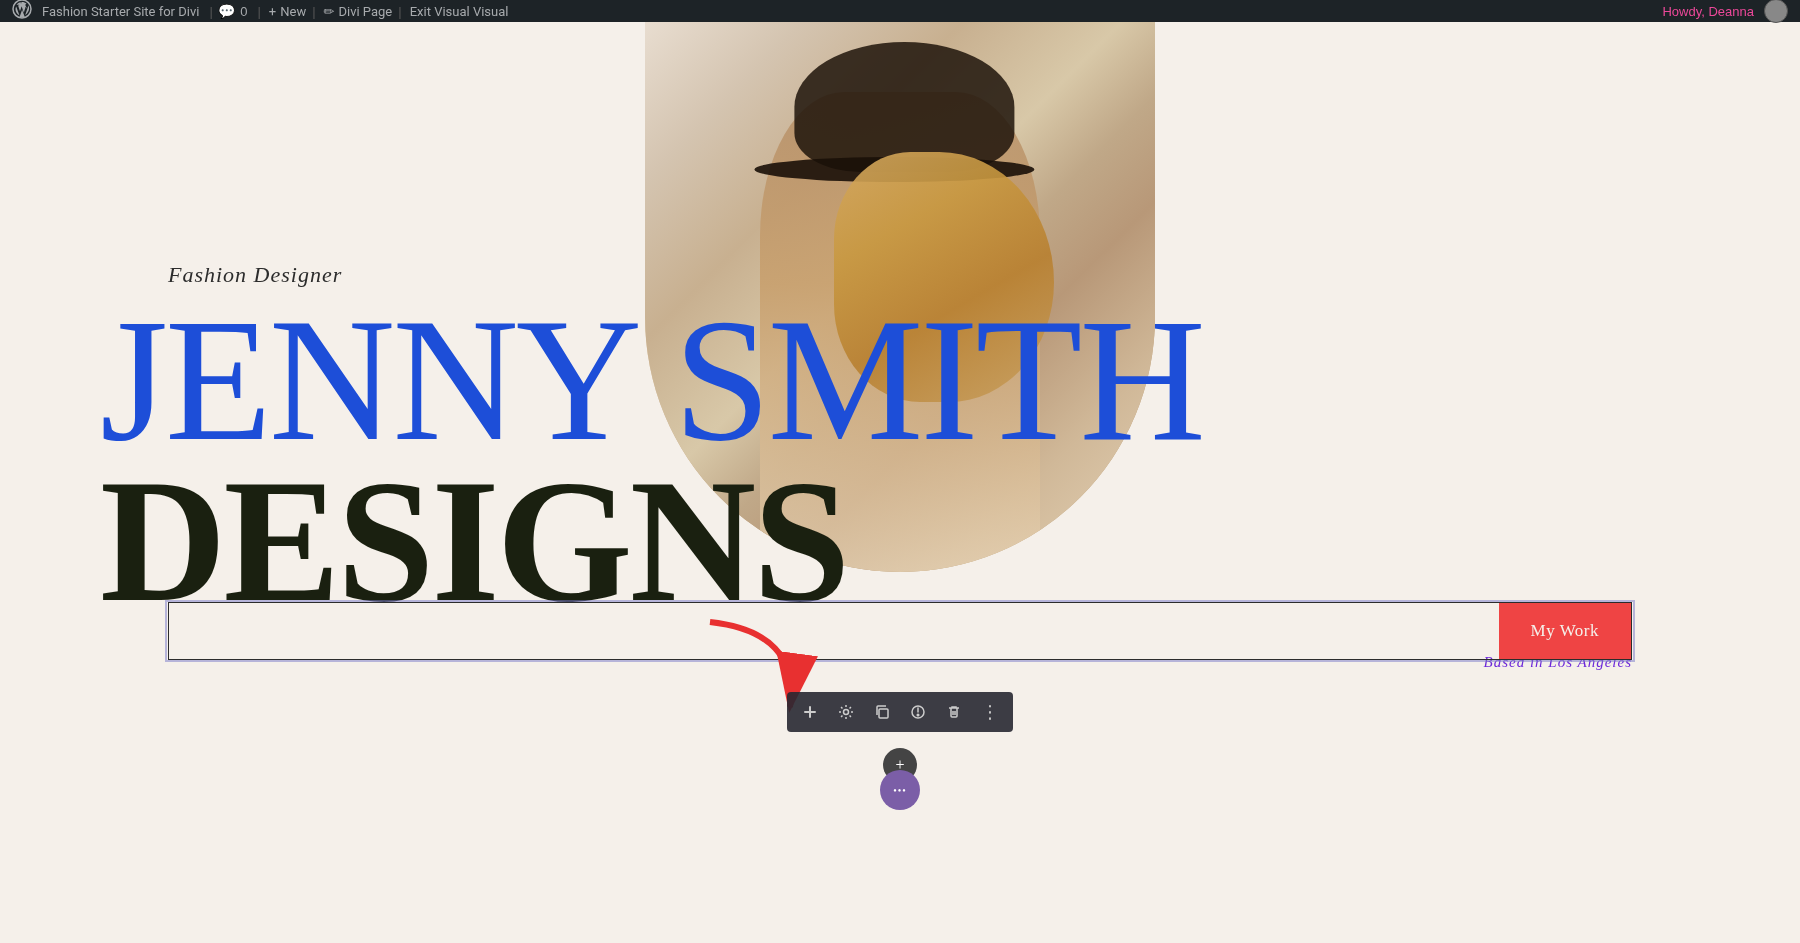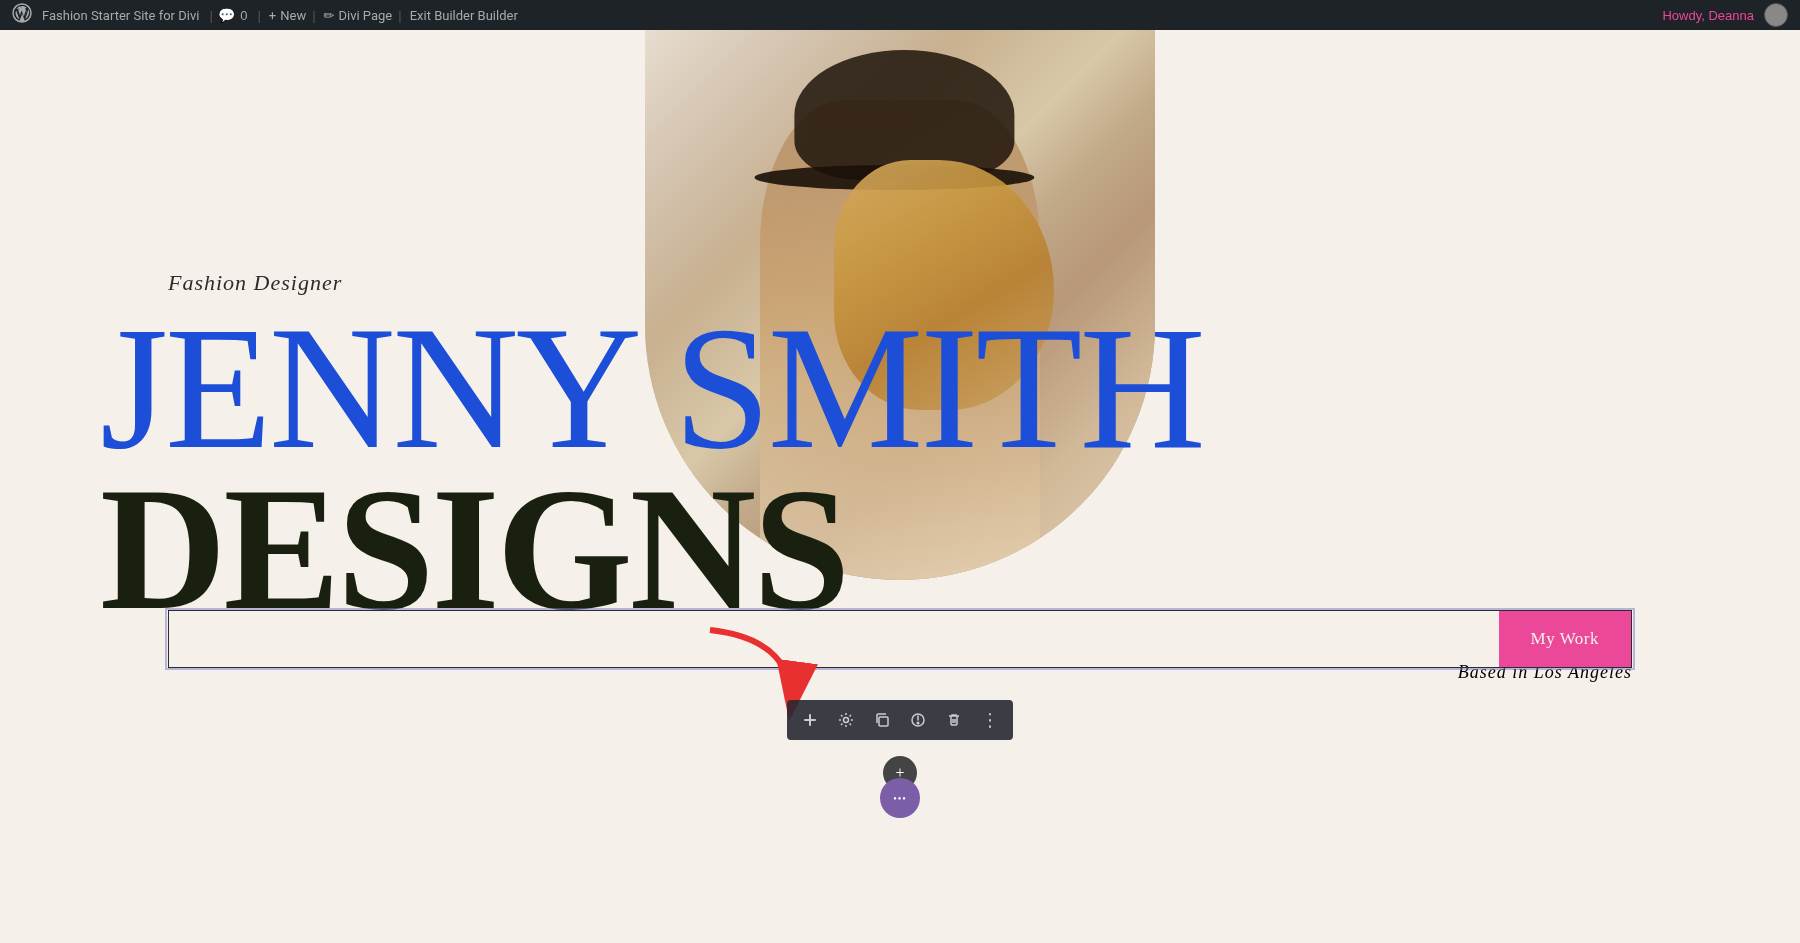--- a/index.html
+++ b/index.html
@@ -1,21 +1,21 @@
 <!DOCTYPE html>
 <html><head>
   <meta charset="utf-8">
   <style>
     * { margin: 0; padding: 0; box-sizing: border-box; }
     body { width: 1800px; height: 943px; overflow: hidden; font-family: Georgia, serif; background: #f5f0ea; }
 
     
     #admin-bar {
       width: 100%;
-      height: 30px;
+      height: 22px;
       background: #1d2327;
       display: flex;
       align-items: center;
       padding: 0 12px;
       gap: 0;
       position: relative;
       z-index: 100;
     }
     .admin-bar-wp-logo {
       color: #a7aaad;
@@ -133,22 +133,22 @@
       font-family: Georgia, "Times New Roman", serif;
       line-height: 0.92;
       display: block;
     }
 
     
     .based-label {
       position: absolute;
       top: 632px;
       right: 168px;
-      font-size: 18px;
-      color: #000000;
+      font-size: 15px;
+      color: #6d28d9;
       font-family: Georgia, serif;
       font-style: italic;
       letter-spacing: 1px;
       z-index: 3;
     }
 
     
     .red-arrow {
       position: absolute;
       top: 590px;
@@ -178,21 +178,21 @@
       border: none;
       outline: none;
       padding: 0 16px;
       font-size: 16px;
       color: #2c2c2c;
       font-family: Georgia, serif;
     }
     .bottom-button {
       height: 100%;
       padding: 0 32px;
-      background: #ec4899;
+      background: #ef4444;
       color: #f5f0ea;
       border: none;
       font-size: 17px;
       font-family: Georgia, serif;
       letter-spacing: 0.5px;
       cursor: pointer;
     }
 
     
     .divi-toolbar {
@@ -296,21 +296,21 @@
     <span>+</span>
     <span>New</span>
   </span>
   <span class="admin-bar-separator">|</span>
   <span class="admin-bar-edit-page">
     <span>✏</span>
     <span>Divi Page</span>
   </span>
   <span class="admin-bar-separator">|</span>
   <span class="admin-bar-exit">
-    <span>Exit Builder Builder</span>
+    <span>Exit Visual Visual</span>
   </span>
   <div class="admin-bar-right">
     <span>Howdy, Deanna</span>
     <span class="admin-bar-avatar"></span>
   </div>
 </div>
 
 <div id="main-content">
 
   <div class="hero-image-container">

